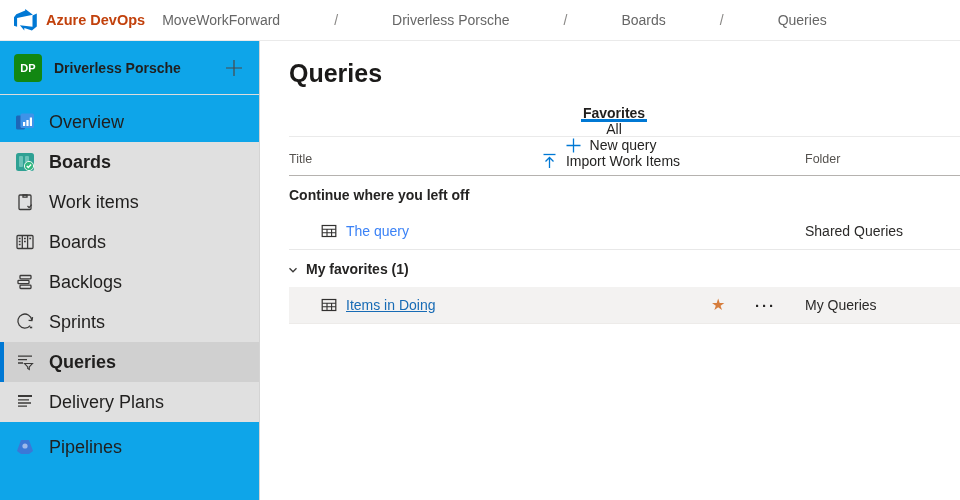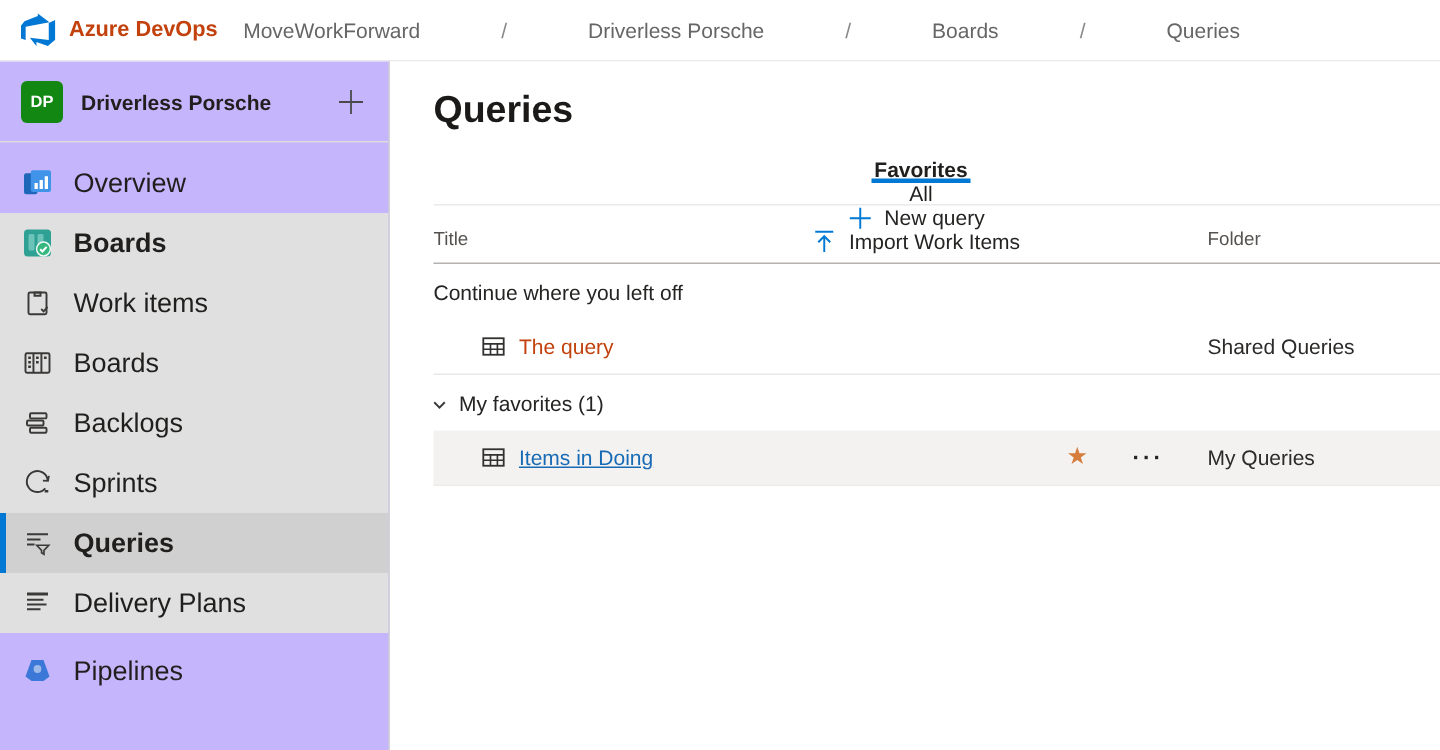--- a/index.html
+++ b/index.html
@@ -11,21 +11,21 @@
   
   .topbar { height:41px; display:flex; align-items:center; padding:0 16px 0 14px;
     border-bottom:1px solid #eaeaea; background:#fff; }
   .logo { width:23px; height:22px; flex:0 0 auto; cursor:pointer; }
   .brand { color:#c2410c; font-weight:700; font-size:14.5px; margin-left:9px; cursor:pointer; }
   .crumbs { display:flex; align-items:center; margin-left:10px; font-size:14px; color:#666;gap:41px; }
   .crumb { padding:0 7px; cursor:pointer; white-space:nowrap; }
   .crumb-sep { color:#8a8886; padding:0 6px; }
   
   .shell { display:flex; height:459px; }
-  .sidebar { width:260px; min-width:260px; background:#c4b5fd; border-right:1px solid #d4d4d4;
+  .sidebar { width:260px; min-width:260px; background:#0ea5e9; border-right:1px solid #d4d4d4;
     overflow:hidden; }
   .proj-header { height:54px; display:flex; align-items:center; padding:0 14px; border-bottom:1px solid #dcdcdc; }
   .avatar { width:28px; height:28px; border-radius:4px; background:#128712; color:#fff;
     font-size:11px; font-weight:700; display:flex; align-items:center; justify-content:center; }
   .proj-name { font-weight:700; font-size:14px; margin-left:12px; flex:1; }
   .proj-add { width:22px; height:22px; display:flex; align-items:center; justify-content:center; cursor:pointer; }
   nav { padding-top:7px; }
   .nav-item { height:40px; display:flex; align-items:center; padding-left:14px; font-size:18px; cursor:pointer; }
   .nav-item .ic { width:22px; height:22px; display:flex; align-items:center; justify-content:center; flex:0 0 auto; }
   .nav-item .lbl { margin-left:13px; white-space:nowrap; }
@@ -45,26 +45,26 @@
   .tab.active { font-weight:700; }
   .tab.active::after { content:""; position:absolute; left:0; right:0; bottom:-1px; height:3px; background:#0078d4; }
   .vdiv { width:1px; height:24px; background:#c8c6c4; margin:0 16px 0 4px; }
   .cmd { display:flex; align-items:center; gap:9px; font-size:14px; margin-right:27px; cursor:pointer; color:#252423; }
   .cmd .cic { width:15px; height:15px; display:flex; align-items:center; justify-content:center; }
   
   .thead { display:flex; align-items:center; height:33px; margin-top:6px;
     border-bottom:1px solid #b5b2af; font-size:12.5px; color:#55524f; }
   .col-title { flex:1; }
   .col-folder { width:155px; }
-  .section-header { height:37px; display:flex; align-items:center; font-weight:400; font-size:14px; color:#252423; }
+  .section-header { height:37px; display:flex; align-items:center; font-weight:700; font-size:14px; color:#252423; }
   .chev { width:12px; height:12px; margin:2px 7px 0 -2px; cursor:pointer; }
   .qrow { height:37px; display:flex; align-items:center; font-size:14px; cursor:pointer; }
   .qrow .indent { width:32px; flex:0 0 auto; }
   .qrow .gic { width:16px; height:16px; margin-right:9px; flex:0 0 auto; }
-  .qrow .rtitle { color:#c2410c; }
+  .qrow .rtitle { color:#3b82f6; }
   .qrow .rtitle.link { color:#176bb5; text-decoration:underline; }
   .qrow .spacer { flex:1; }
   .qrow.sep { border-bottom:1px solid #e8e8e8; }
   .qrow.highlight { background:#f3f2f1; border-bottom:1px solid #edebe9; }
   .star { width:16px; color:#d67d3c; font-size:16px; line-height:16px; margin-right:28px; cursor:pointer; }
   .ellipsis { width:38px; margin-right:12px; font-size:15px; font-weight:700; letter-spacing:2px;
     color:#252423; cursor:pointer; }
   .folder-cell { width:155px; color:#2b2a29; }
 </style>
 </head>

